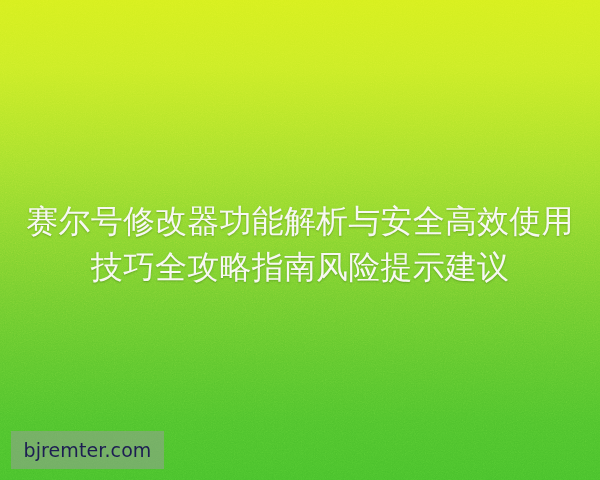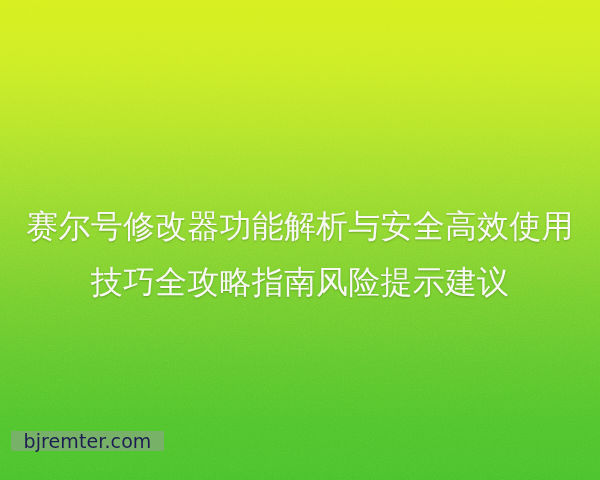--- a/index.html
+++ b/index.html
@@ -42,34 +42,34 @@
   #cover-title {
     position: absolute;
     left: 0;
     right: 0;
     top: 198px;
     padding: 0 22px;
     box-sizing: border-box;
     text-align: center;
     color: #f7f8f2;
     font-size: 32px;
-    line-height: 56px;
+    line-height: 46px;
     font-weight: 400;
     letter-spacing: 0.2px;
     text-shadow: 0 1px 2px rgba(40, 80, 10, 0.35);
     white-space: normal;
     word-break: break-all;
   }
 
   #watermark {
     position: absolute;
     left: 11px;
     top: 431px;
     width: 153px;
-    height: 20px;
+    height: 38px;
     background: rgba(150, 160, 150, 0.55);
     display: flex;
     align-items: center;
     justify-content: center;
   }
 
   #watermark-text {
     color: #1d1d52;
     font-size: 19px;
     line-height: 19px;

